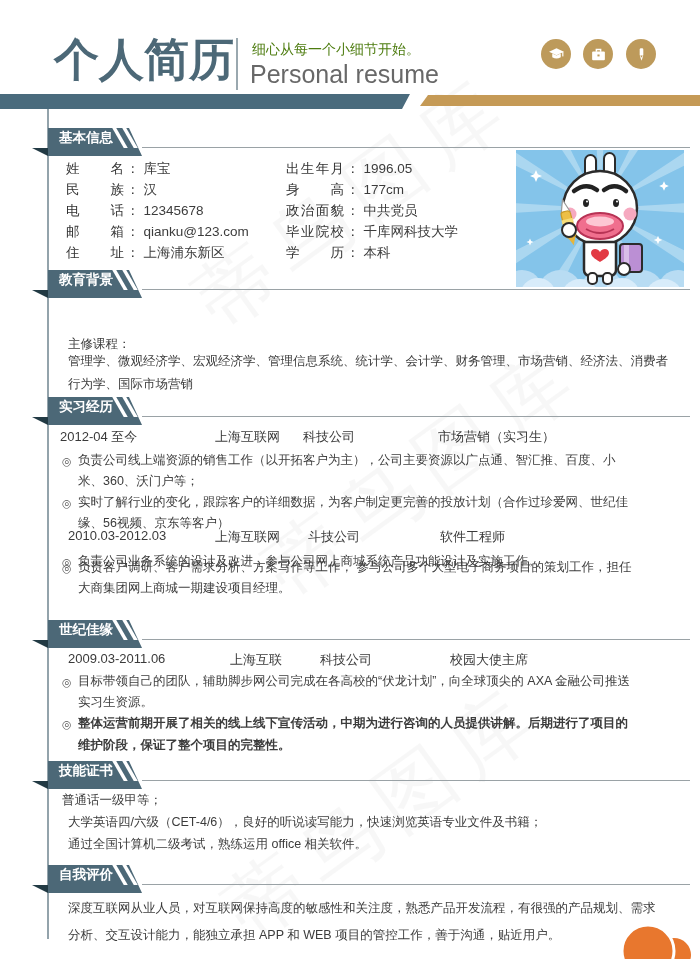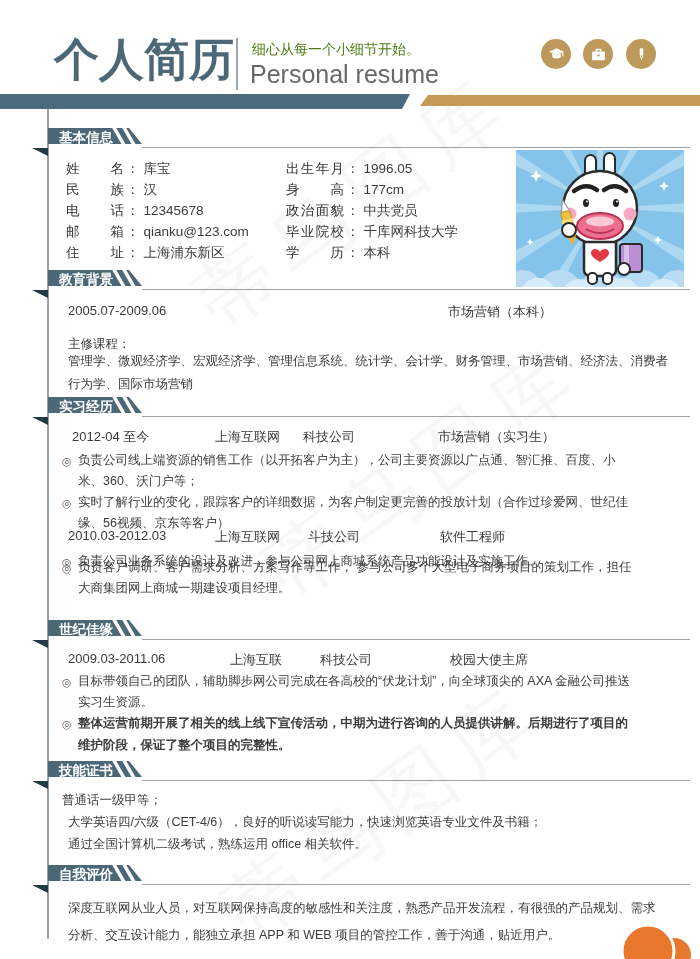--- a/index.html
+++ b/index.html
@@ -16,21 +16,21 @@
   .iconc{position:absolute;top:39px;width:30px;height:30px;border-radius:50%;background:#bd9a5b;
          display:flex;align-items:center;justify-content:center;}
   
   .bar-teal{position:absolute;left:0;top:94px;width:410px;height:15px;background:#4a6b7d;
             clip-path:polygon(0 0,100% 0,calc(100% - 8px) 100%,0 100%);}
   .bar-gold{position:absolute;left:420px;top:95px;width:280px;height:11px;background:#c59a56;
             clip-path:polygon(8px 0,100% 0,100% 100%,0 100%);}
   .spine{position:absolute;left:47px;top:109px;width:2px;height:830px;background:#93a3ab;}
   
   .sec{position:absolute;left:0;width:100%;height:0;}
-  .sec .bar{position:absolute;left:48px;top:0;width:94px;height:16px;background:#4c6877;
+  .sec .bar{position:absolute;left:48px;top:0;width:94px;height:28px;background:#4c6877;
             clip-path:polygon(0 0,calc(100% - 13px) 0,100% 100%,0 100%);
             color:#fff;font-size:13.5px;font-weight:bold;line-height:20px;padding-left:11px;
             box-sizing:border-box;}
   .sec .s1,.sec .s2{position:absolute;top:0;height:20px;width:4px;background:#fff;transform:skewX(30deg);}
   .sec .s1{left:118px;} .sec .s2{left:128px;}
   .sec .fold{position:absolute;left:32px;top:20px;width:16px;height:8px;background:#223a44;
              clip-path:polygon(0 0,100% 0,100% 100%);}
   .sec .rule{position:absolute;left:142px;top:19px;width:548px;height:1px;background:#9aa2a6;}
   
   .info-row{position:absolute;font-size:13.5px;color:#3c3c3c;white-space:nowrap;}
@@ -206,29 +206,25 @@
           <path d="M49 62 l4.5 -13 l4.5 13 z" fill="#fff" stroke="#999" stroke-width="1.2"></path>
           <rect x="48.5" y="61" width="9.5" height="27" rx="3" fill="#edbf45" stroke="#c99a26" stroke-width="1.2"></rect>
           <rect x="47.5" y="69" width="11.5" height="4" fill="#f6dd7a"></rect>
           <path d="M50 88 l3.5 8 l3.5 -8 z" fill="#e7b53a"></path>
         </g>
         <circle cx="53" cy="80" r="7" fill="#fff" stroke="#2b2b2b" stroke-width="2"></circle>
       </g>
     </svg>
   </div>
 
-  <div class="erow" style="top:303px;">
-    <span style="left:68px;">2005.07-2009.06</span>
-    <span style="left:448px;">市场营销（本科）</span>
-  </div>
   <div class="para" style="left:68px;top:336px;">主修课程：</div>
   <div class="para" style="left:68px;top:350px;width:600px;line-height:23px;">管理学、微观经济学、宏观经济学、管理信息系统、统计学、会计学、财务管理、市场营销、经济法、消费者行为学、国际市场营销</div>
 
   <div class="erow" style="top:428px;">
-    <span style="left:72px;">2012-04 至今</span>
+    <span style="left:60px;">2012-04 至今</span>
     <span style="left:215px;">上海互联网</span>
     <span style="left:303px;">科技公司</span>
     <span style="left:438px;">市场营销（实习生）</span>
   </div>
   <div class="brow" style="top:450px;"><span class="bmark">◎</span><span class="btext">负责公司线上端资源的销售工作（以开拓客户为主），公司主要资源以广点通、智汇推、百度、小米、360、沃门户等；</span></div>
   <div class="brow" style="top:492px;"><span class="bmark">◎</span><span class="btext">实时了解行业的变化，跟踪客户的详细数据，为客户制定更完善的投放计划（合作过珍爱网、世纪佳缘、56视频、京东等客户）</span></div>
 
   <div class="erow" style="top:528px;">
     <span style="left:68px;">2010.03-2012.03</span>
     <span style="left:215px;">上海互联网</span>

